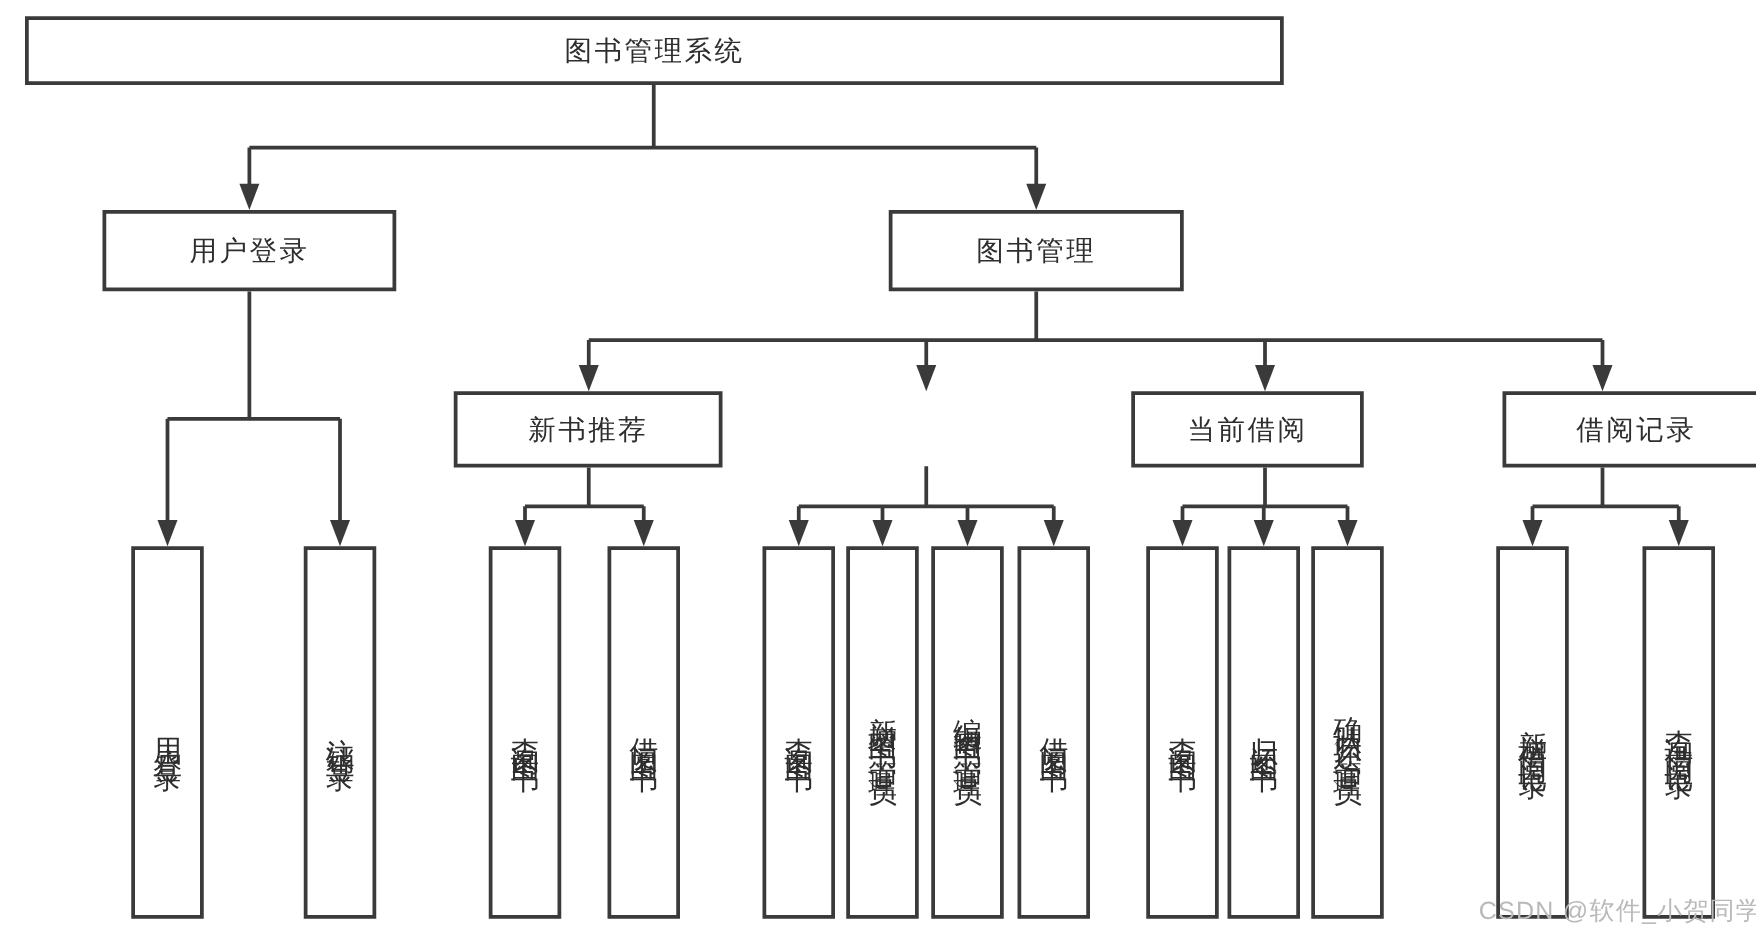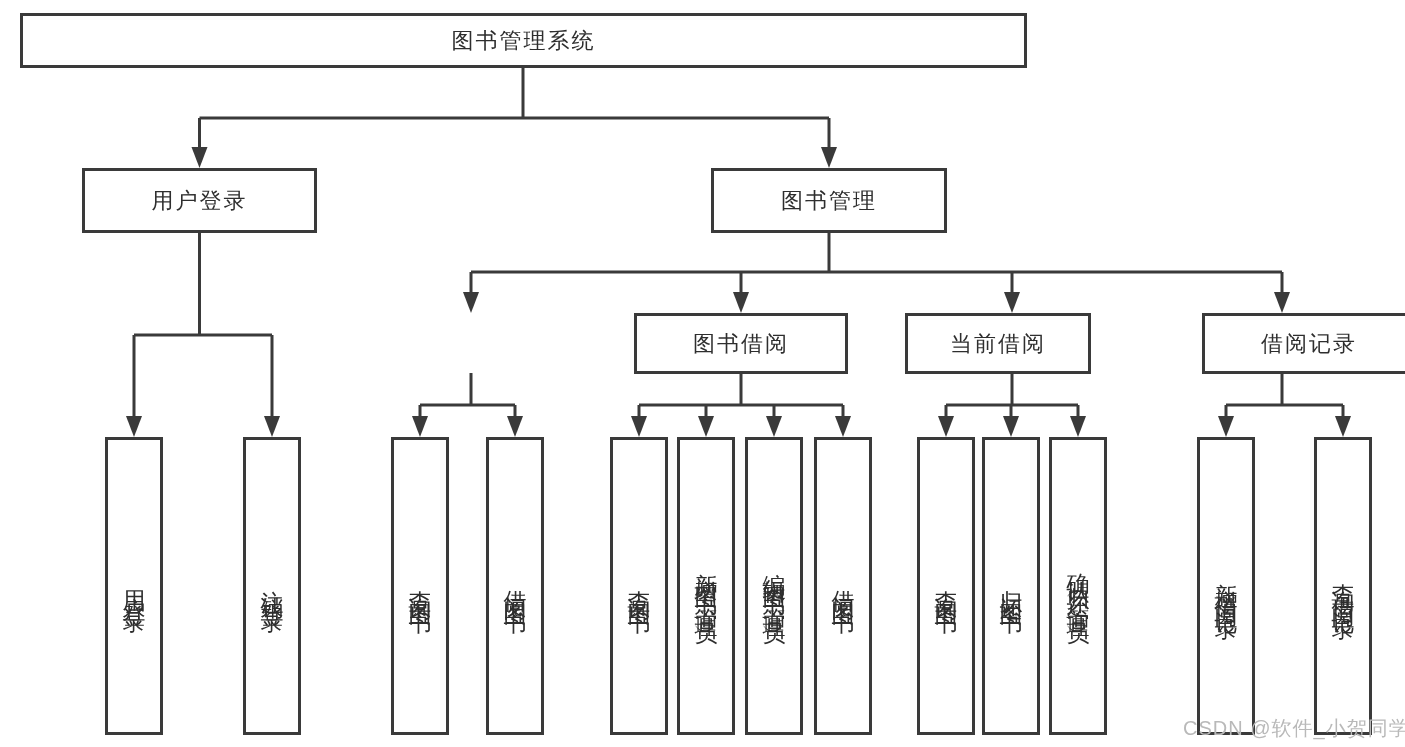--- a/index.html
+++ b/index.html
@@ -114,22 +114,22 @@
     <span>图书管理系统</span>
   </div>
 
   <div class="hbox" style="left:82px; top:168px; width:235px; height:65px;">
     <span>用户登录</span>
   </div>
   <div class="hbox" style="left:711px; top:168px; width:236px; height:65px;">
     <span>图书管理</span>
   </div>
 
-  <div class="hbox" style="left:634px; top:313px; width:214px; height:61px;">
-    <span>图书借阅</span>
+  <div class="hbox" style="left:363px; top:313px; width:215px; height:61px;">
+    <span>新书推荐</span>
   </div>
   <div class="hbox" style="left:905px; top:313px; width:186px; height:61px;">
     <span>当前借阅</span>
   </div>
   <div class="hbox" style="left:1202px; top:313px; width:214px; height:61px;">
     <span>借阅记录</span>
   </div>
 
   <div class="vbox" style="left:105px; top:437px; width:58px; height:298px;">
     <span class="vlabel">用户登录</span>

